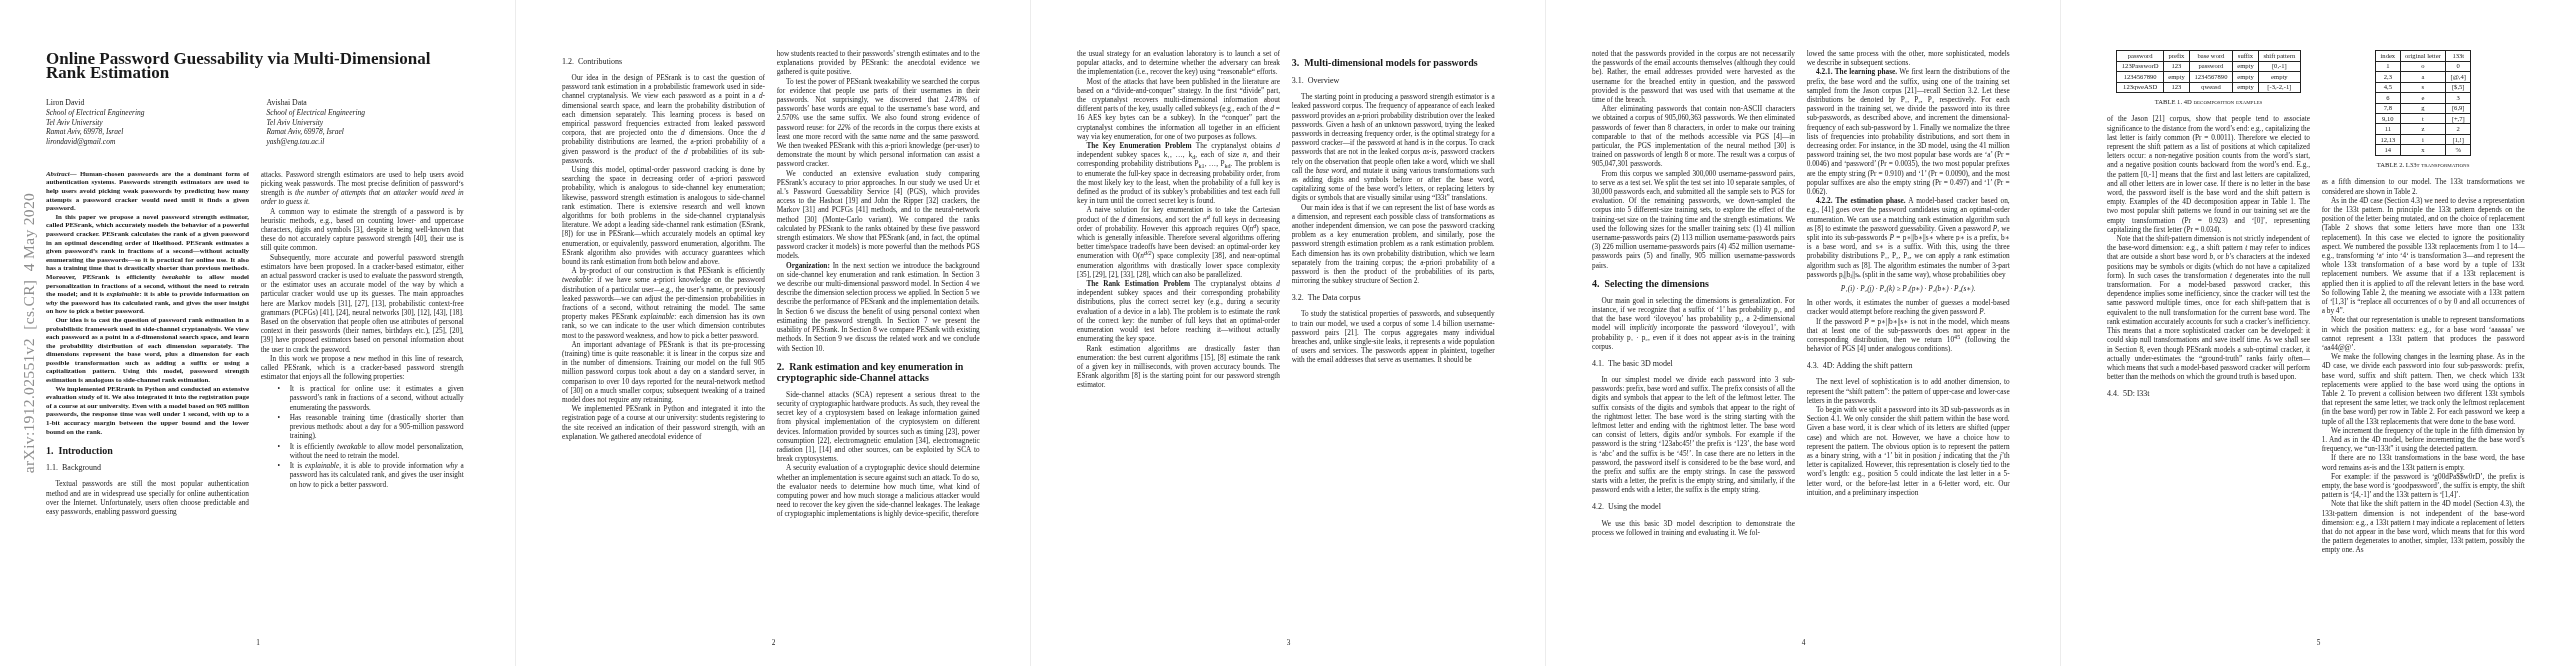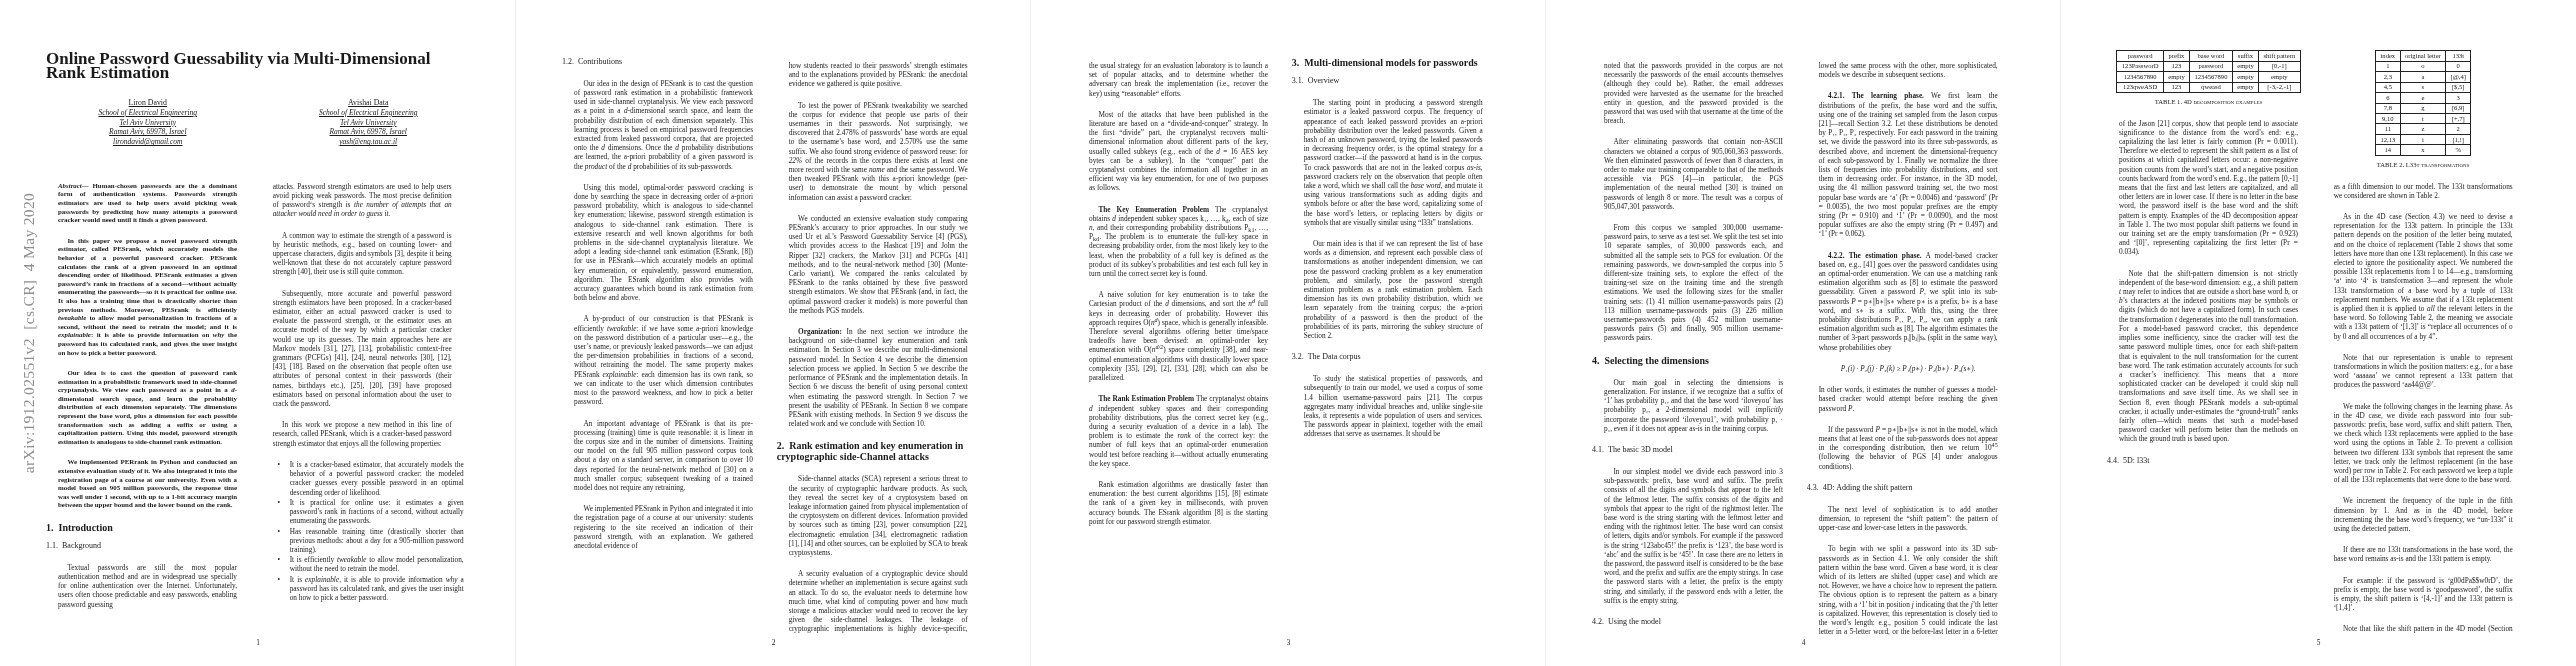--- a/index.html
+++ b/index.html
@@ -7,30 +7,30 @@
           font-family:"Liberation Serif","DejaVu Serif",serif;color:#1a1a1a;display:flex;}
   .page{position:relative;width:515px;height:667px;background:#ffffff;box-sizing:border-box;
         padding:0 45px 0 46px;flex:0 0 515px;}
   .page + .page{border-left:0.6px solid #ececec;}
   
   .watermark{position:absolute;left:29px;top:333px;transform:translate(-50%,-50%) rotate(-90deg);
              white-space:pre;font-size:15.6px;color:#8e8e8e;letter-spacing:0.3px;z-index:3;}
   
   .title{font-size:17px;line-height:14px;font-weight:bold;text-align:left;margin:52px 0 4px 0;}
   .authors{display:flex;justify-content:space-between;margin-top:18.3px;}
-  .author{width:48%;text-align:center;font-size:7.5px;line-height:9.7px;text-decoration:underline;}
+  .author{width:48%;font-size:7.5px;line-height:9.7px;}
   .author-name{font-size:7.8px;}
   .affil{font-style:italic;}
   
   .cols{display:flex;gap:11.7px;margin-top:49px;}
   .page1 .cols{margin-top:23px;}
   .col{width:203px;height:586px;overflow:hidden;text-align:justify;
        font-size:7.3px;line-height:9.2px;}
   .page1 .col{height:451px;}
-  .para{margin:12px;text-indent:9.4px;}
+  .para{margin:0;text-indent:9.4px;}
   .para.noindent{text-indent:0;}
   .lead{font-weight:bold;font-style:normal;}
   .abstract{font-weight:bold;font-size:6.9px;line-height:8.6px;}
   .abstract .lead{font-style:italic;}
   .h2{font-weight:bold;font-size:10px;line-height:11px;margin:8.3px 0 6.7px 0;text-align:left;}
   .h3{font-weight:normal;font-size:8px;line-height:10px;margin:7.8px 0 6.1px 0;text-align:left;}
   .bullets{list-style:none;margin:2.8px 0 0 0;padding:0;}
   .bullets li{position:relative;padding-left:29px;margin:0 0 1.1px 0;}
   .bullets li::before{content:"\2022";position:absolute;left:16.7px;top:0;}
   .eq{text-align:center;text-indent:0;font-style:italic;margin:5px 0;}
@@ -80,21 +80,20 @@
           <div class="h2">1.&nbsp;&nbsp;Introduction</div>
           <div class="h3">1.1.&nbsp;&nbsp;Background</div>
           <p class="para">Textual passwords are still the most popular authentication method and are in widespread use specially for online authentication over the Internet. Unfortunately, users often choose predictable and easy passwords, enabling password guessing</p>
         </div>
         <div class="col">
           <p class="para noindent">attacks. Password strength estimators are used to help users avoid picking weak passwords. The most precise definition of password‘s strength is <i>the number of attempts that an attacker would need in order to guess it</i>.</p>
           <p class="para">A common way to estimate the strength of a password is by heuristic methods, e.g., based on counting lower- and uppercase characters, digits and symbols [3], despite it being well-known that these do not accurately capture password strength [40], their use is still quite common.</p>
           <p class="para">Subsequently, more accurate and powerful password strength estimators have been proposed. In a cracker-based estimator, either an actual password cracker is used to evaluate the password strength, or the estimator uses an accurate model of the way by which a particular cracker would use up its guesses. The main approaches here are Markov models [31], [27], [13], probabilistic context-free grammars (PCFGs) [41], [24], neural networks [30], [12], [43], [18]. Based on the observation that people often use attributes of personal context in their passwords (their names, birthdays etc.), [25], [20], [39] have proposed estimators based on personal information about the user to crack the password.</p>
           <p class="para">In this work we propose a new method in this line of research, called PESrank, which is a cracker-based password strength estimator that enjoys all the following properties:</p>
           <ul class="bullets">
-            <li>It is a cracker-based estimator, that accurately models the behavior of a powerful password cracker: the modeled cracker guesses every possible password in an optimal descending order of likelihood.</li>
             <li>It is practical for online use: it estimates a given password’s rank in fractions of a second, without actually enumerating the passwords.</li>
             <li>Has reasonable training time (drastically shorter than previous methods: about a day for a 905-million password training).</li>
             <li>It is efficiently <i>tweakable</i> to allow model personalization, without the need to retrain the model.</li>
             <li>It is <i>explainable</i>, it is able to provide information <i>why</i> a password has its calculated rank, and gives the user insight on how to pick a better password.</li>
           </ul>
         </div>
       </div>
     <div class="page-num">1</div>
   </div>
 

